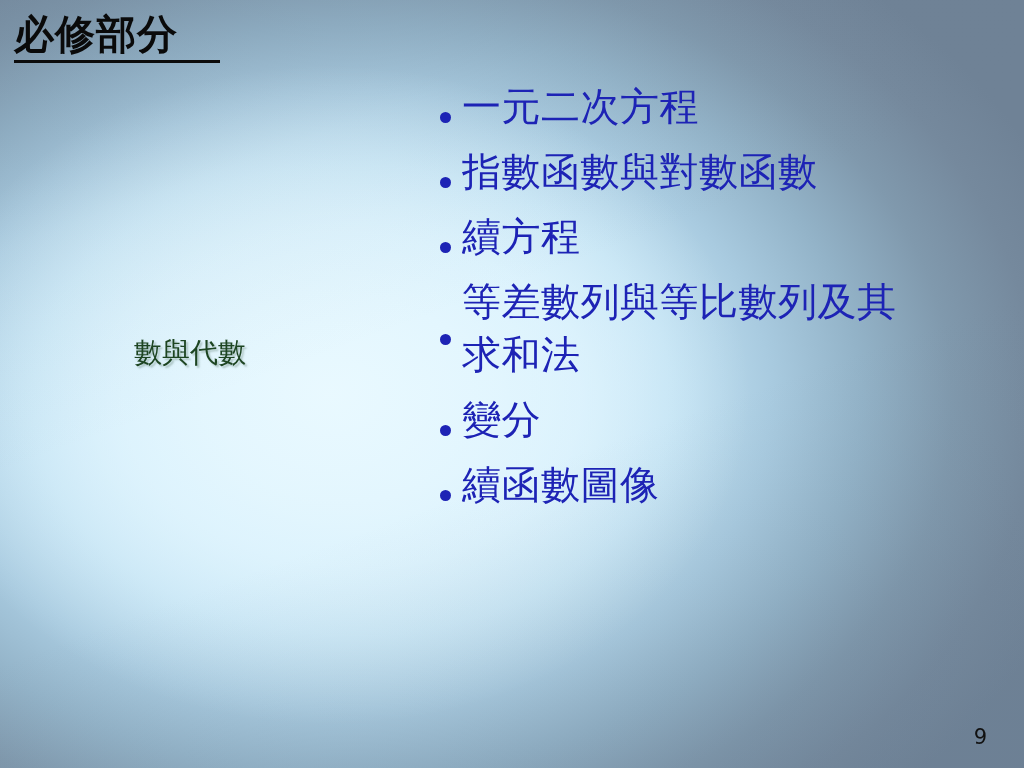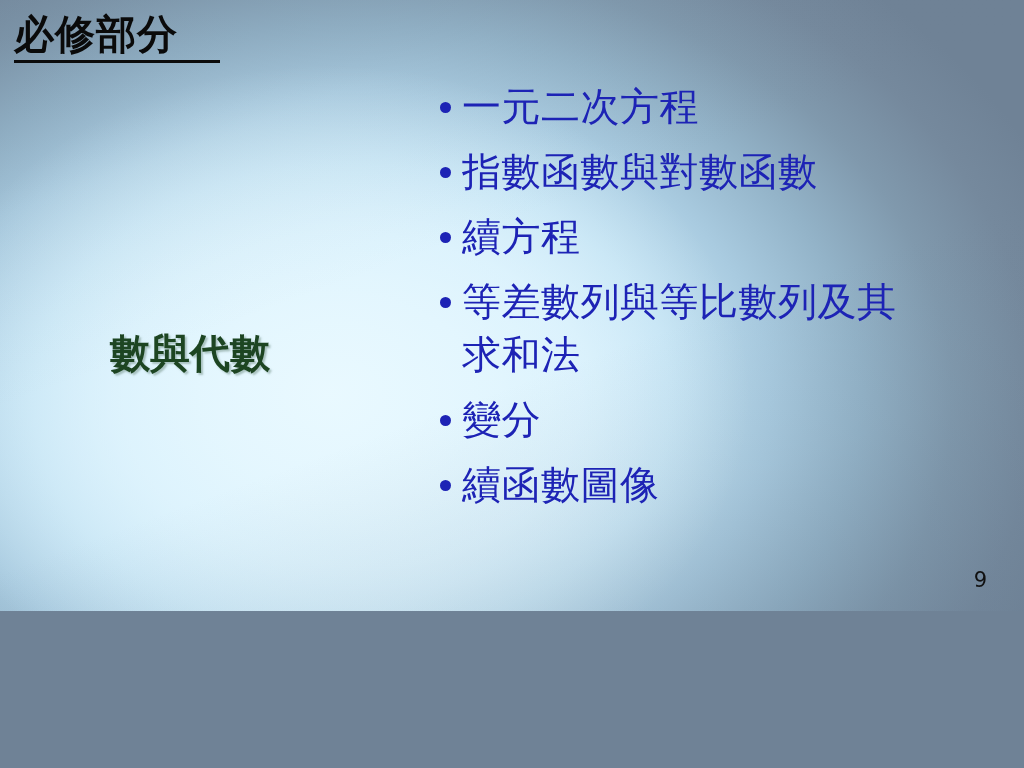--- a/index.html
+++ b/index.html
@@ -3,21 +3,21 @@
 <meta charset="utf-8">
 <style>
   html, body {
     margin: 0;
     padding: 0;
     background: #6f8296;
   }
   #slide {
     position: relative;
     width: 1024px;
-    height: 611px;
+    height: 768px;
     overflow: hidden;
     font-family: "DejaVu Serif", "Liberation Serif", serif;
     
     background-color: #f97316;
   }
   
   .bg-glow-outer {
     position: absolute;
     inset: 0;
     background: radial-gradient(ellipse 760px 560px at 352px 400px,
@@ -74,38 +74,38 @@
   }
 
   
   .category {
     position: absolute;
     left: 60px;
     top: 327px;
     width: 260px;
     text-align: center;
     font-family: "DejaVu Serif", "Liberation Serif", serif;
-    font-weight: bold;
-    font-size: 40px;
+    font-weight: normal;
+    font-size: 28px;
     line-height: 52px;
     color: #1d4522;
     text-shadow: 2px 2px 2px rgba(120,150,140,0.55);
     white-space: nowrap;
   }
 
   
   .bullets {
     position: absolute;
     left: 440px;
     top: 80px;
     width: 540px;
   }
   .bullet-row {
     display: flex;
-    align-items: flex-start;
+    align-items: center;
     margin-bottom: 12px;
   }
   .bullet-dot {
     flex: 0 0 auto;
     width: 11px;
     height: 11px;
     border-radius: 50%;
     background: #1d23b5;
     margin-top: 22px;
     margin-right: 11px;

